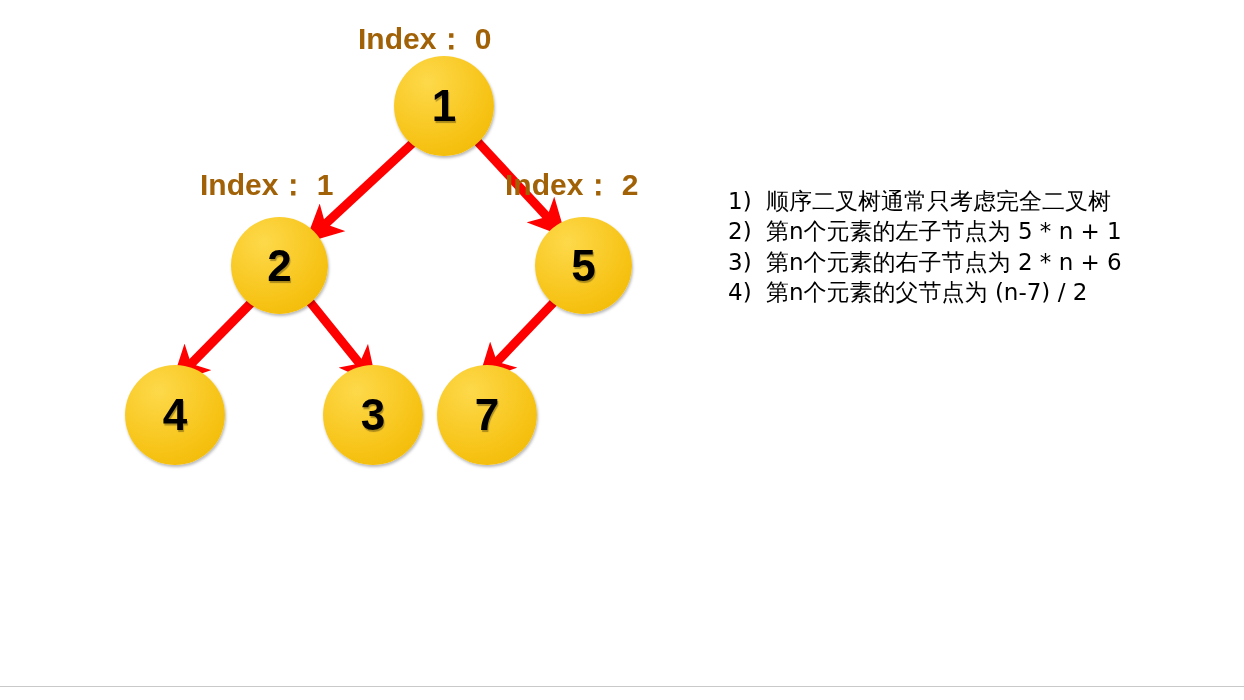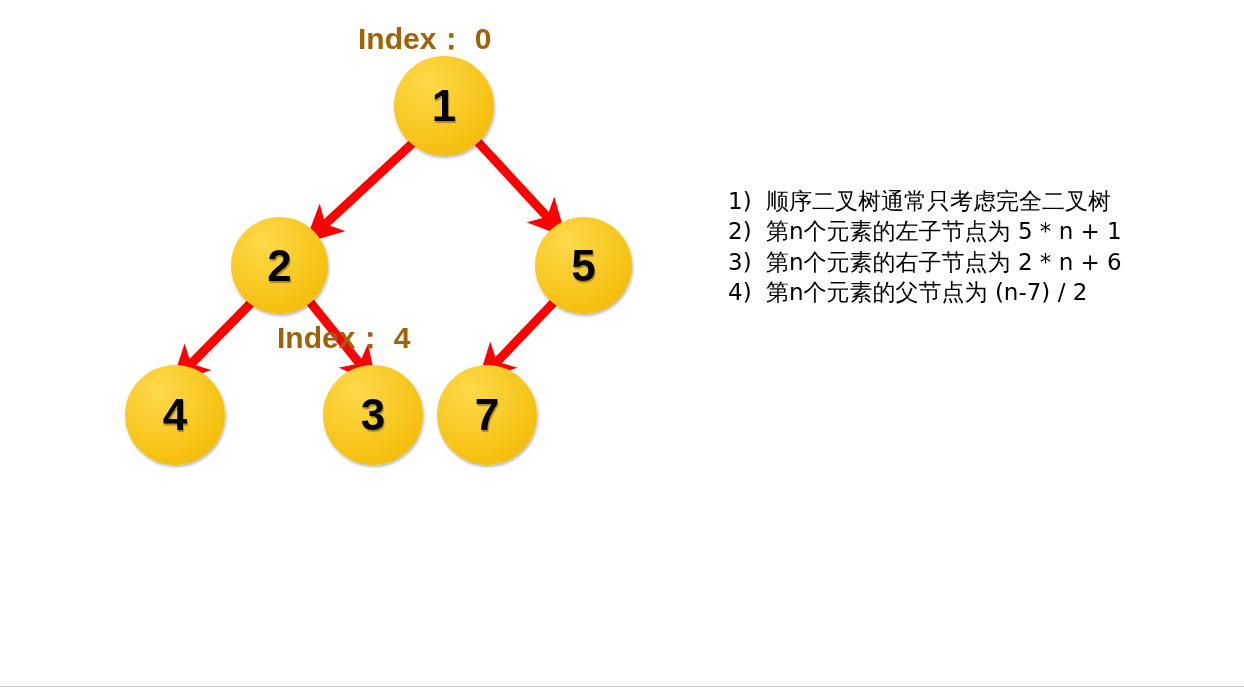--- a/index.html
+++ b/index.html
@@ -138,21 +138,22 @@
       <line x1="476" y1="140" x2="552" y2="222" stroke="#FF0000" stroke-width="9" marker-end="url(#arrowhead)"></line>
 
       <line x1="252" y1="302" x2="186" y2="369" stroke="#FF0000" stroke-width="9" marker-end="url(#arrowhead)"></line>
 
       <line x1="310" y1="302" x2="364" y2="369" stroke="#FF0000" stroke-width="9" marker-end="url(#arrowhead)"></line>
 
       <line x1="556" y1="300" x2="492" y2="367" stroke="#FF0000" stroke-width="9" marker-end="url(#arrowhead)"></line>
     </svg>
 
     <div class="index-label" style="left:358px; top:24px;">Index： 0</div>
-    <div class="index-label" style="left:277px; top:323px;">Index： 4</div>
+    <div class="index-label" style="left:200px; top:170px;">Index： 1</div>
+    <div class="index-label" style="left:505px; top:170px;">Index： 2</div>
 
     <div class="node" style="left:394px; top:56px; width:100px; height:100px;">
       <span class="node-label">1</span>
     </div>
 
     <div class="node" style="left:231px; top:217px; width:97px; height:97px;">
       <span class="node-label">2</span>
     </div>
 
     <div class="node" style="left:535px; top:217px; width:97px; height:97px;">

